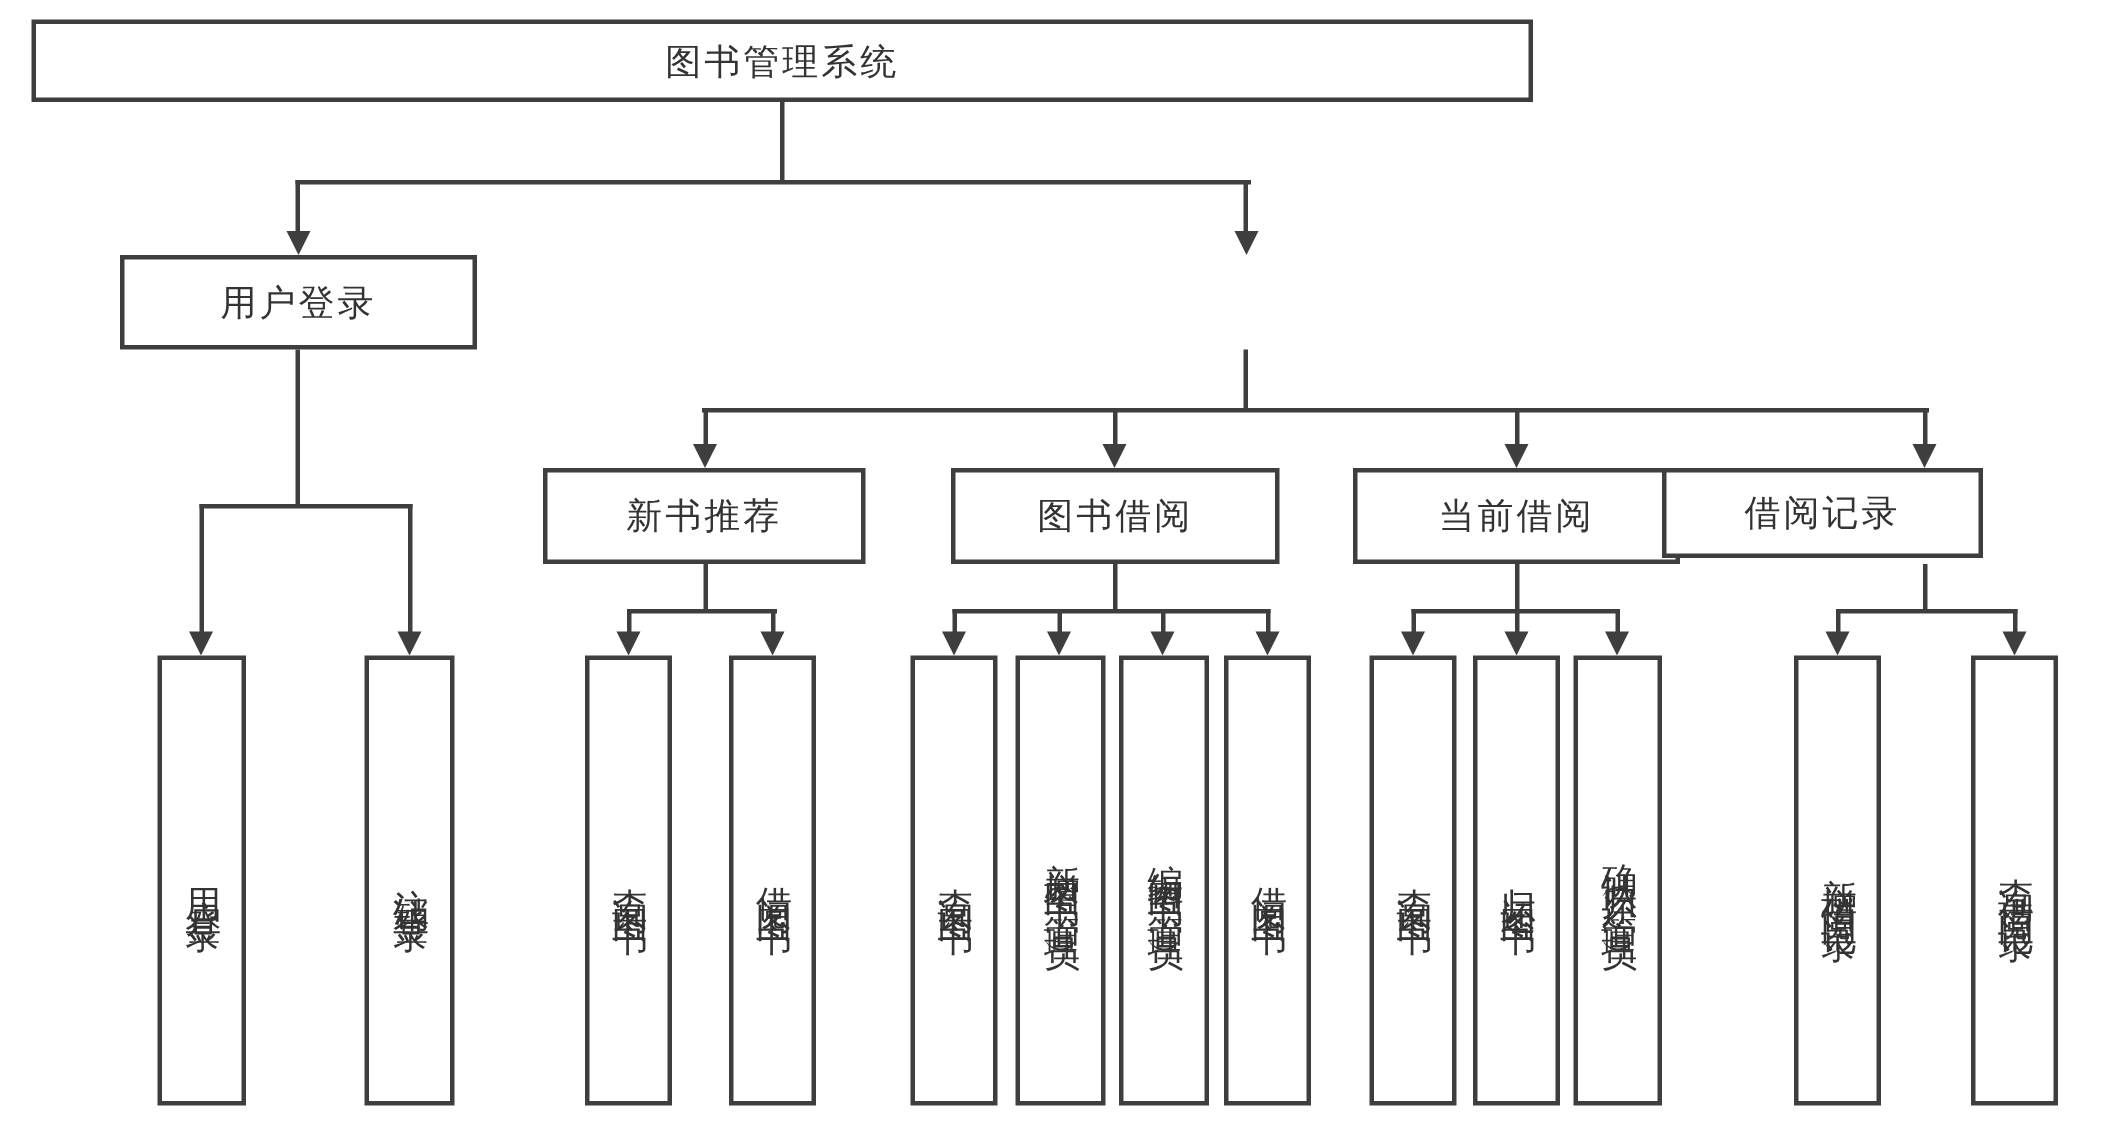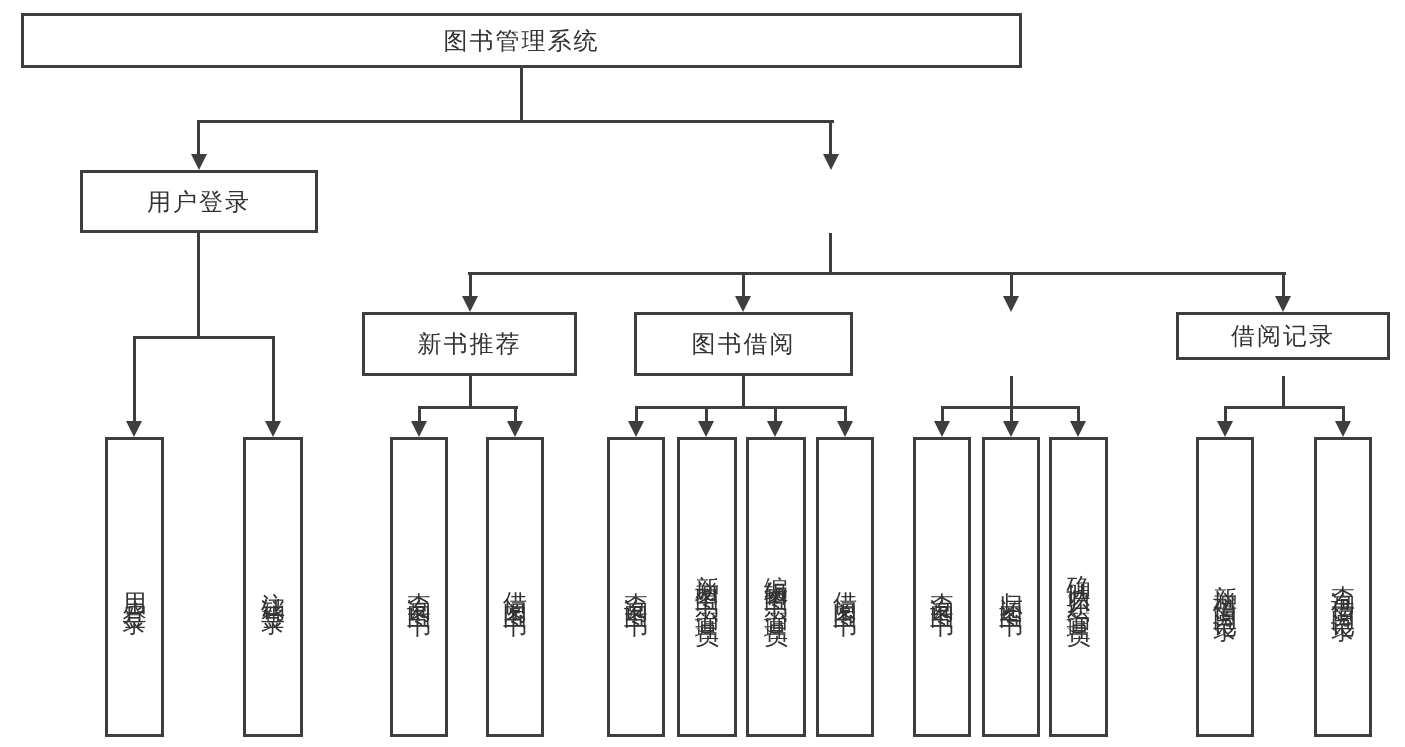--- a/index.html
+++ b/index.html
@@ -75,21 +75,24 @@
   <div class="arr" style="left:735px;top:296px;"></div>
   <div class="arr" style="left:1003px;top:296px;"></div>
   <div class="arr" style="left:1275px;top:296px;"></div>
 
   <div class="node" style="left:362px;top:312px;width:215px;height:64px;">
     <span class="lbl">新书推荐</span>
   </div>
   <div class="node" style="left:634px;top:312px;width:219px;height:64px;">
     <span class="lbl">图书借阅</span>
   </div>
-  <div class="node" style="left:1176px;top:312px;width:214px;height:48px;">
+  <div class="node" style="left:902px;top:312px;width:218px;height:64px;">
+    <span class="lbl">当前借阅</span>
+  </div>
+  <div class="node" style="left:1108px;top:312px;width:214px;height:60px;">
     <span class="lbl">借阅记录</span>
   </div>
 
   <div class="vl" style="left:469px;top:376px;height:32px;"></div>
   <div class="hl" style="left:418px;top:406px;width:100px;"></div>
   <div class="vl" style="left:418px;top:406px;height:18px;"></div>
   <div class="vl" style="left:514px;top:406px;height:18px;"></div>
   <div class="arr" style="left:411px;top:421px;"></div>
   <div class="arr" style="left:507px;top:421px;"></div>
 

